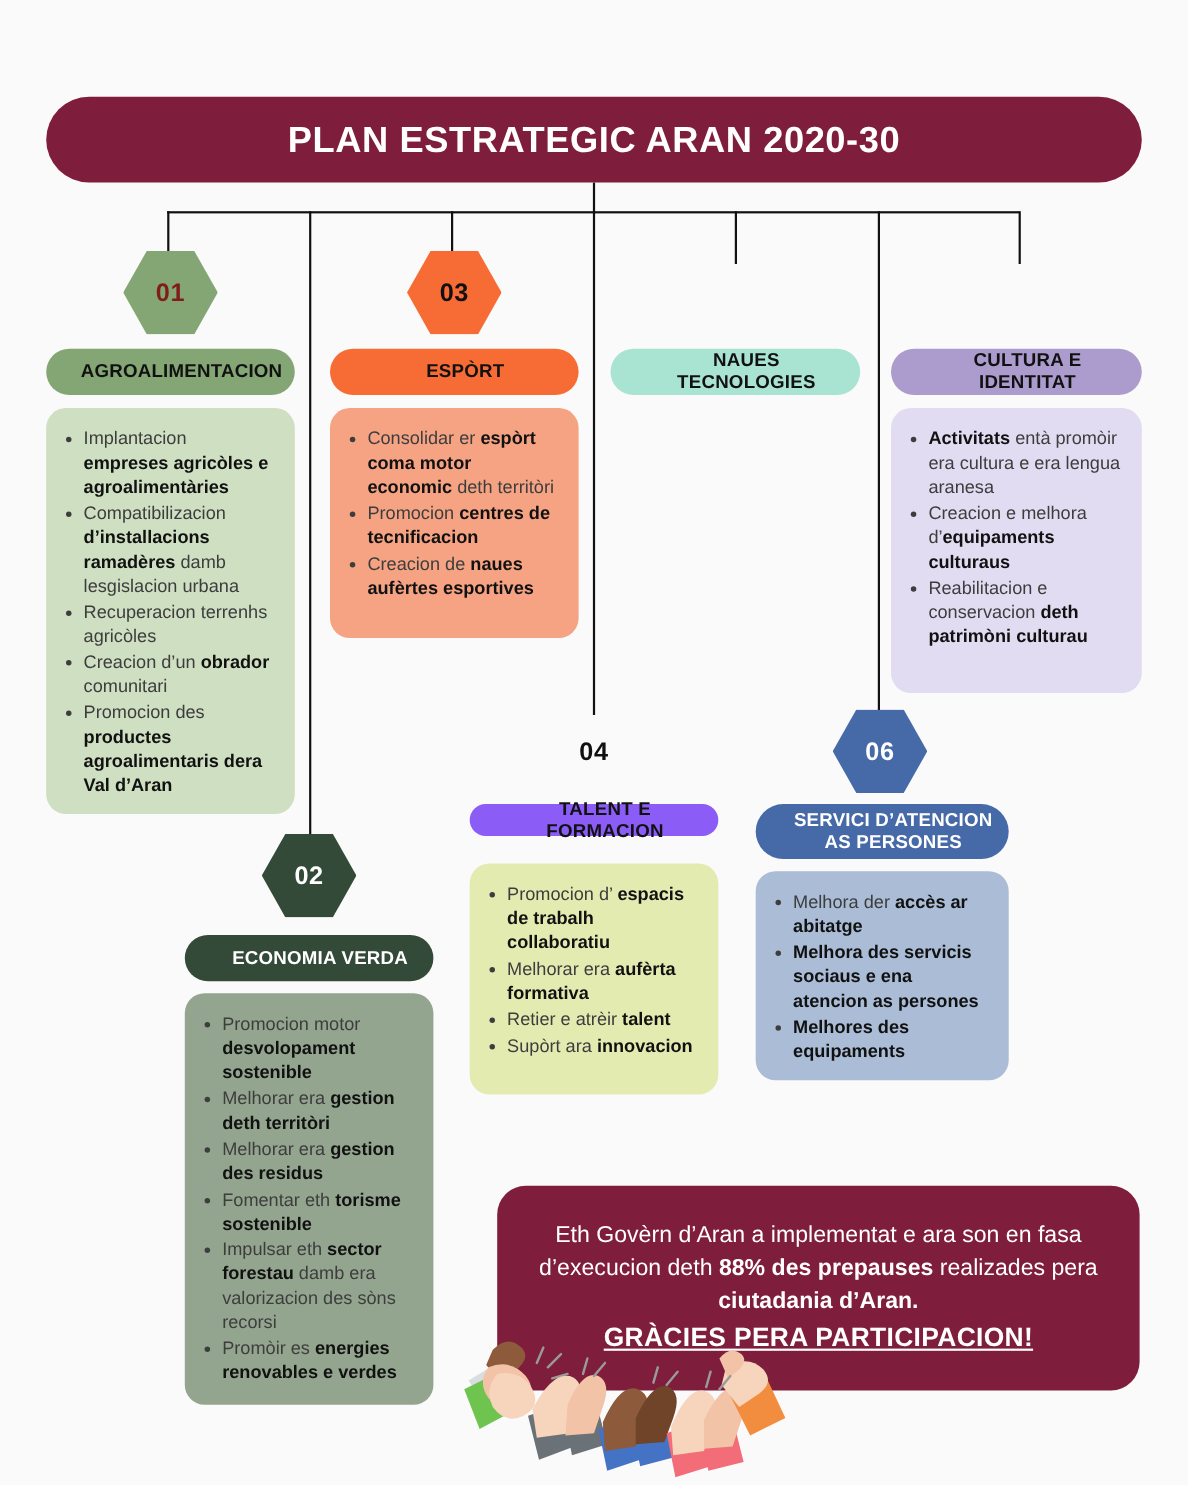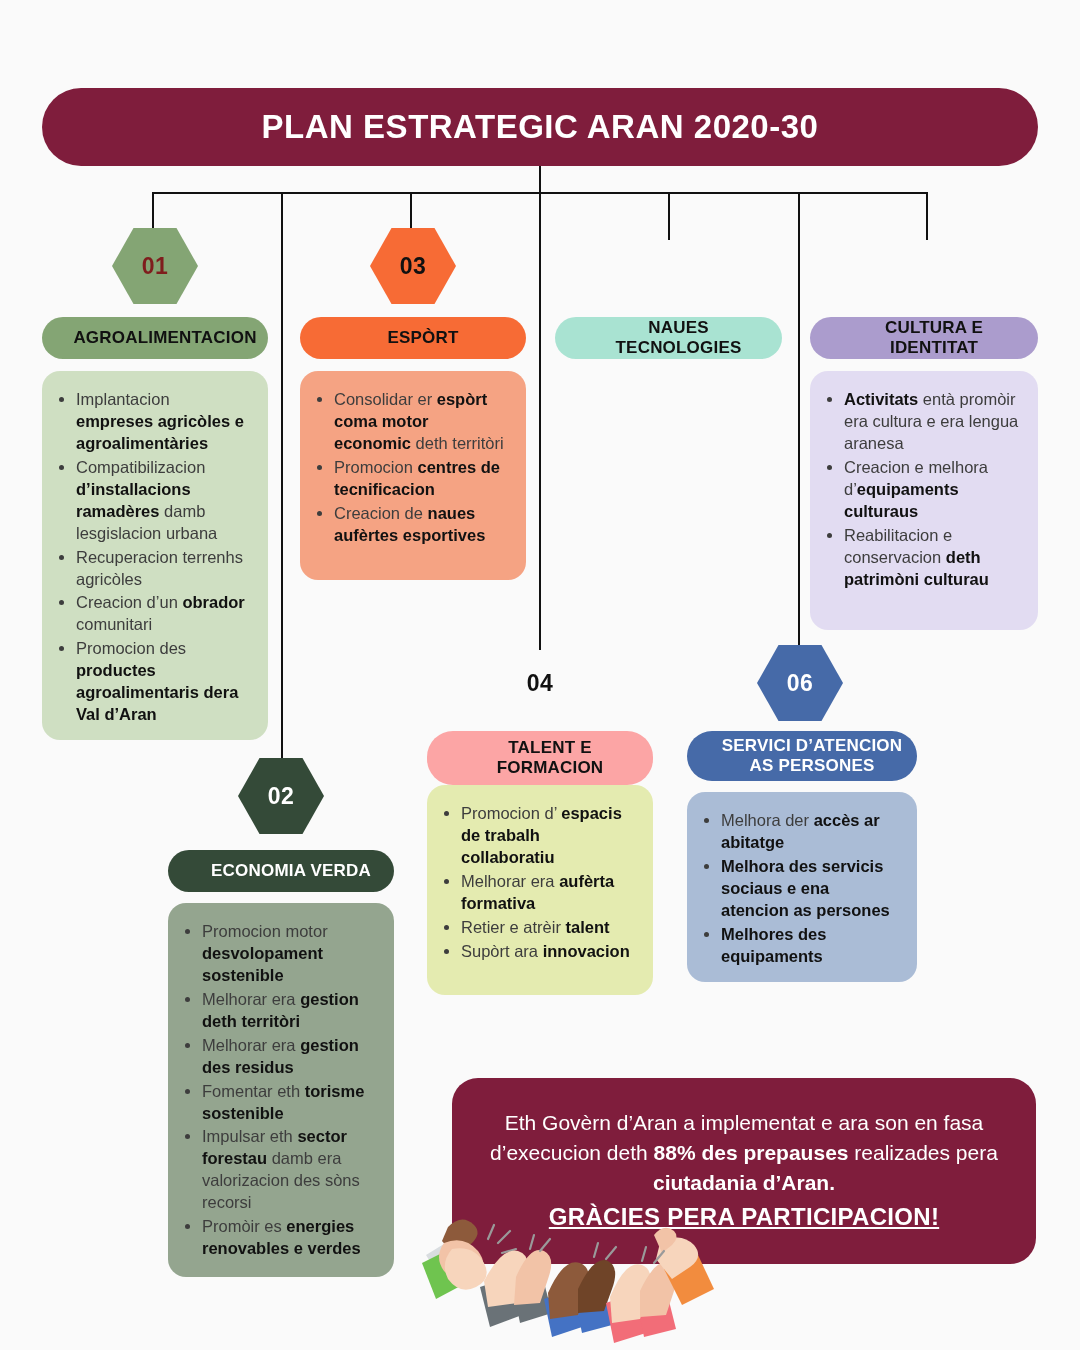--- a/index.html
+++ b/index.html
@@ -135,21 +135,21 @@
     <ul>
         <li><span>Consolidar er </span><b>espòrt coma motor economic</b><span> deth territòri</span></li>
         <li><span>Promocion </span><b>centres de tecnificacion</b></li>
         <li><span>Creacion de </span><b>naues aufèrtes esportives</b></li>
       </ul>
   </div>
 
   <div class="hex" style="left:497px;top:645px;">
     <span style="color: rgb(17, 17, 17);">04</span>
   </div>
-  <div class="pill" style="left: 427px; top: 731px; width: 226px; height: 54px; background: #fca5a5;">
+  <div class="pill" style="left: 427px; top: 731px; width: 226px; height: 29px; background: #8b5cf6;">
     <span style="color: rgb(17, 17, 17);">TALENT E FORMACION</span>
   </div>
   <div class="card" style="left: 427px; top: 785px; width: 226px; height: 210px; background: rgb(228, 235, 176);">
     <ul>
         <li><span>Promocion d’ </span><b>espacis de trabalh collaboratiu</b></li>
         <li><span>Melhorar era </span><b>aufèrta formativa</b></li>
         <li><span>Retier e atrèir </span><b>talent</b></li>
         <li><span>Supòrt ara </span><b>innovacion</b></li>
       </ul>
   </div>

